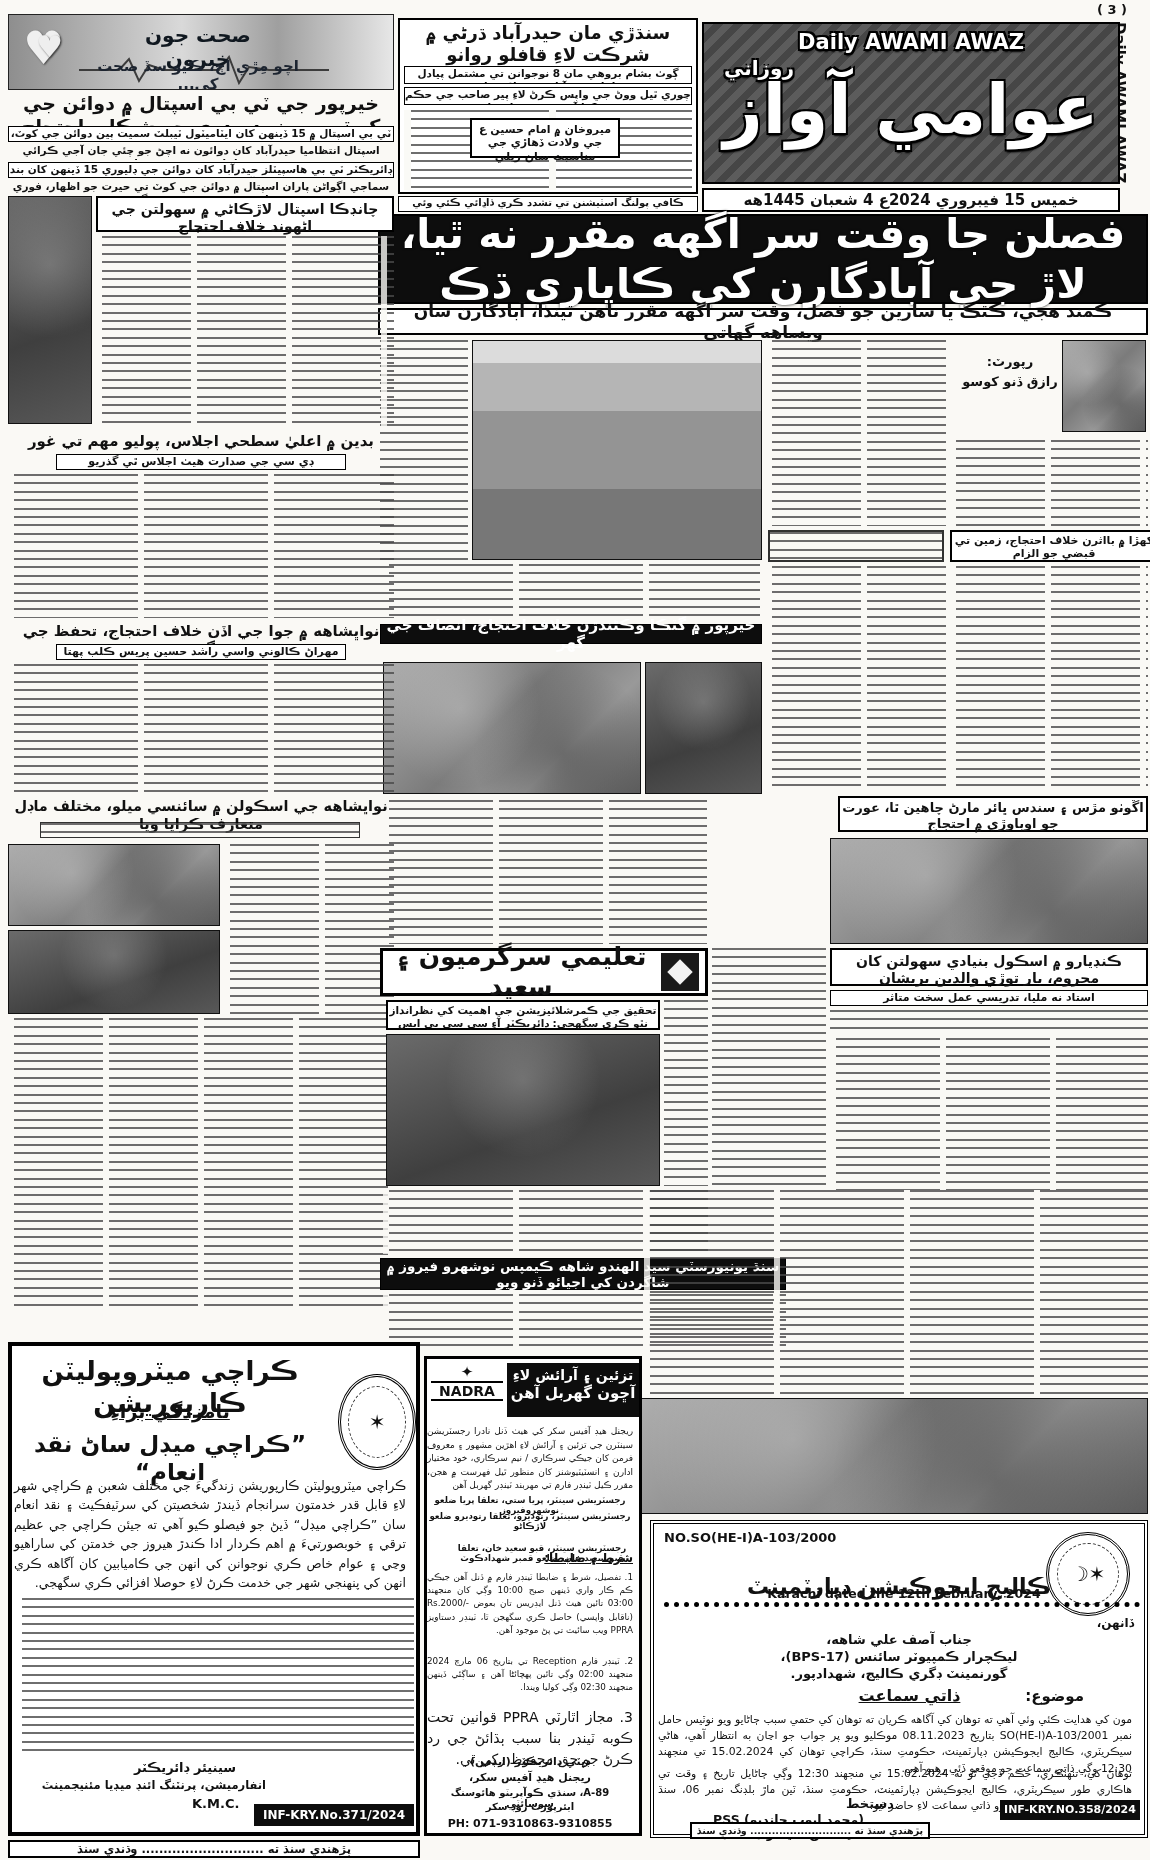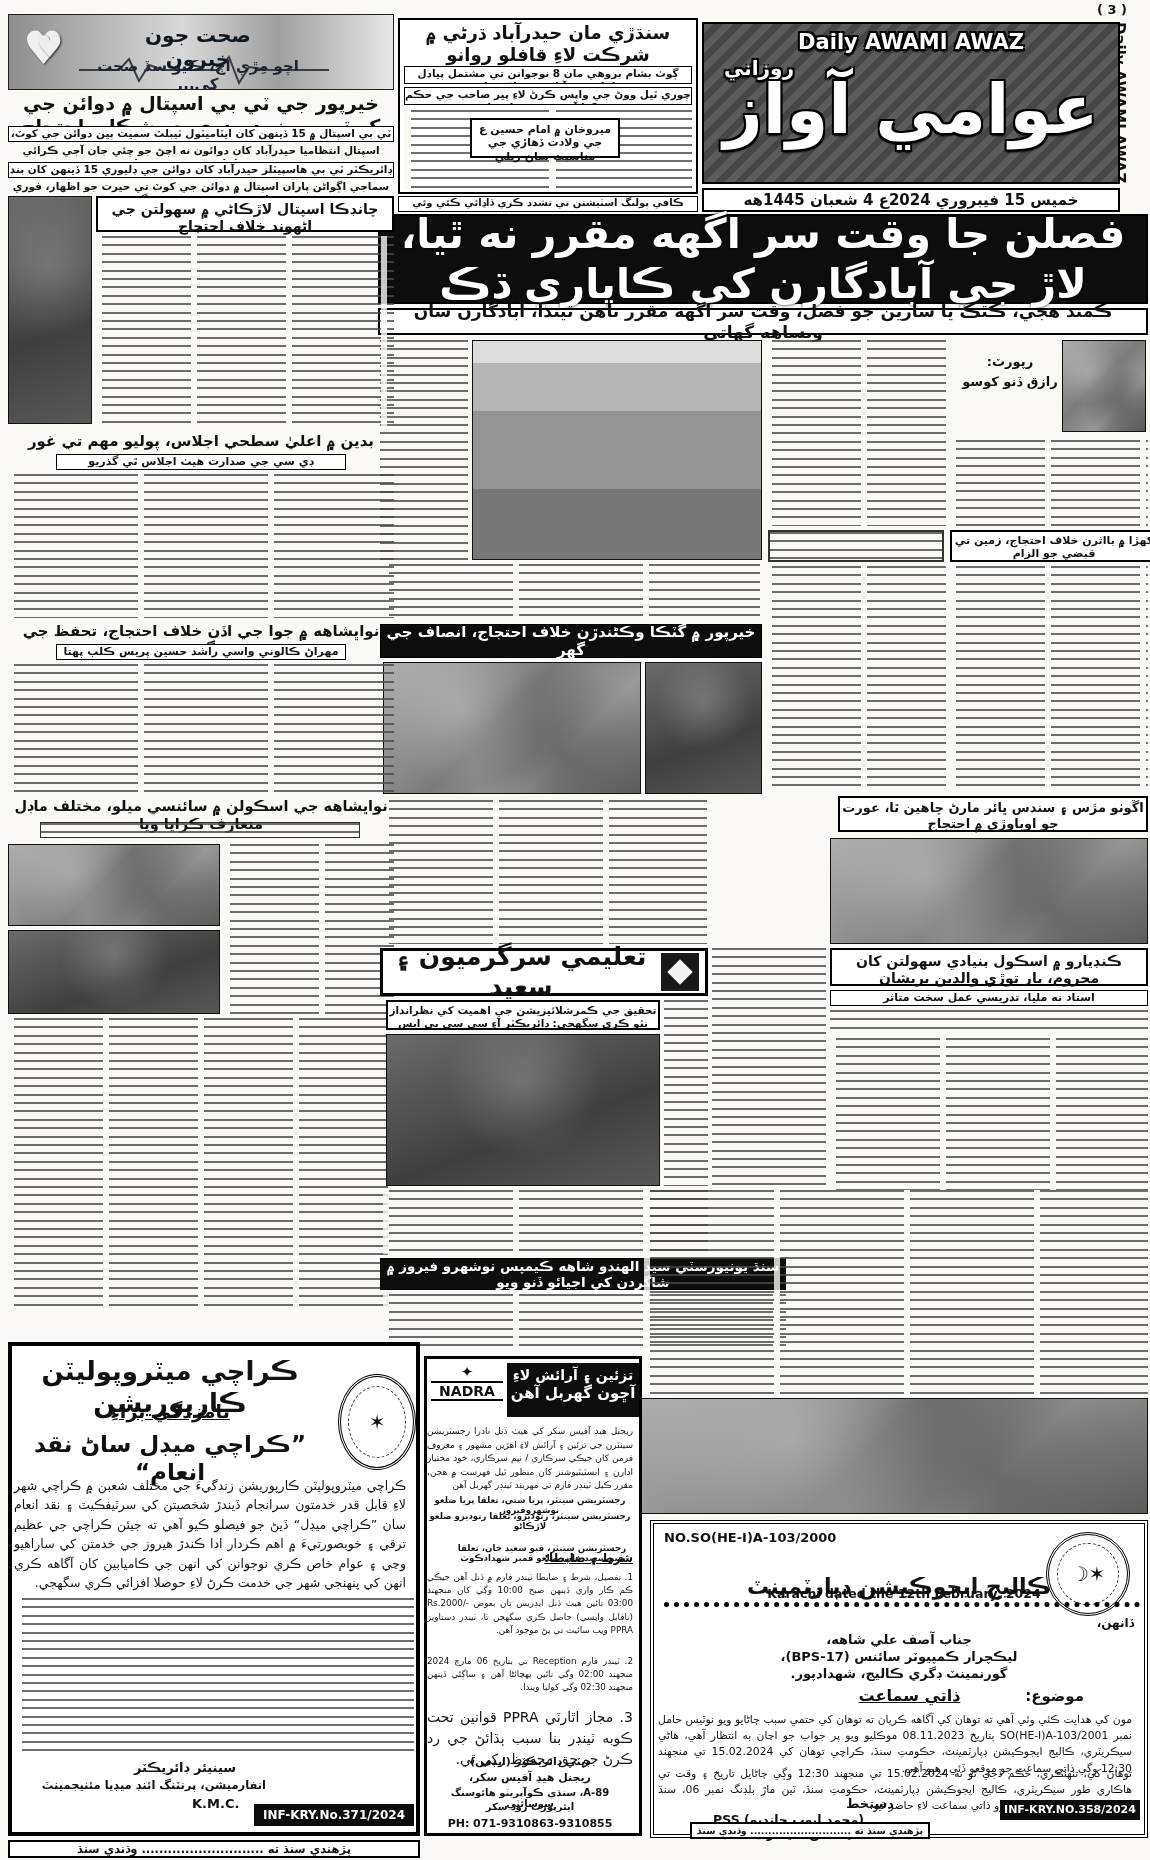--- a/index.html
+++ b/index.html
@@ -98,21 +98,21 @@
     <div class="abs ph" style="left:112px;top:0;width:84px;height:92px;"></div>
   </div>
   <div class="abs cols95" style="left:950px;top:440px;width:198px;height:86px;"></div>
 
   <div class="abs bx2 bt" style="left:768px;top:530px;width:176px;height:32px;"></div>
   <div class="abs bx2 hl" style="left:950px;top:530px;width:208px;height:32px;font-size:11px;padding-top:2px;">کهڙا ۾ بااثرن خلاف احتجاج، زمين تي قبضي جو الزام</div>
   <div class="abs cols95" style="left:766px;top:566px;width:180px;height:224px;"></div>
   <div class="abs cols95" style="left:950px;top:566px;width:198px;height:224px;"></div>
   <div class="abs cols130" style="left:383px;top:564px;width:377px;height:56px;"></div>
 
-  <div class="abs black flexc" style="left:380px;top:624px;width:382px;height:34px;border:1px solid #000;">
+  <div class="abs black flexc" style="left:380px;top:624px;width:382px;height:20px;border:1px solid #000;">
     <div class="hl" style="font-size:15px;color:#fff;">خيرپور ۾ گٽڪا وڪڻندڙن خلاف احتجاج، انصاف جي گهر</div>
   </div>
   <div class="abs ph" style="left:383px;top:662px;width:258px;height:132px;"></div>
   <div class="abs ph-dark" style="left:645px;top:662px;width:117px;height:132px;"></div>
 
   <div class="abs bx2 hl" style="left:838px;top:796px;width:310px;height:36px;font-size:13px;padding-top:2px;">اڱوٺو مڙس ۽ سندس ڀائر مارڻ چاهين ٿا، عورت جو اوٻاوڙي ۾ احتجاج</div>
   <div class="abs ph" style="left:830px;top:838px;width:318px;height:106px;"></div>
   <div class="abs cols110" style="left:383px;top:800px;width:324px;height:144px;"></div>
 
   <div class="abs bx2 hl" style="left:96px;top:196px;width:298px;height:36px;font-size:14px;padding-top:3px;">چانڊڪا اسپتال لاڙڪاڻي ۾ سهولتن جي اڻهوند خلاف احتجاج</div>

